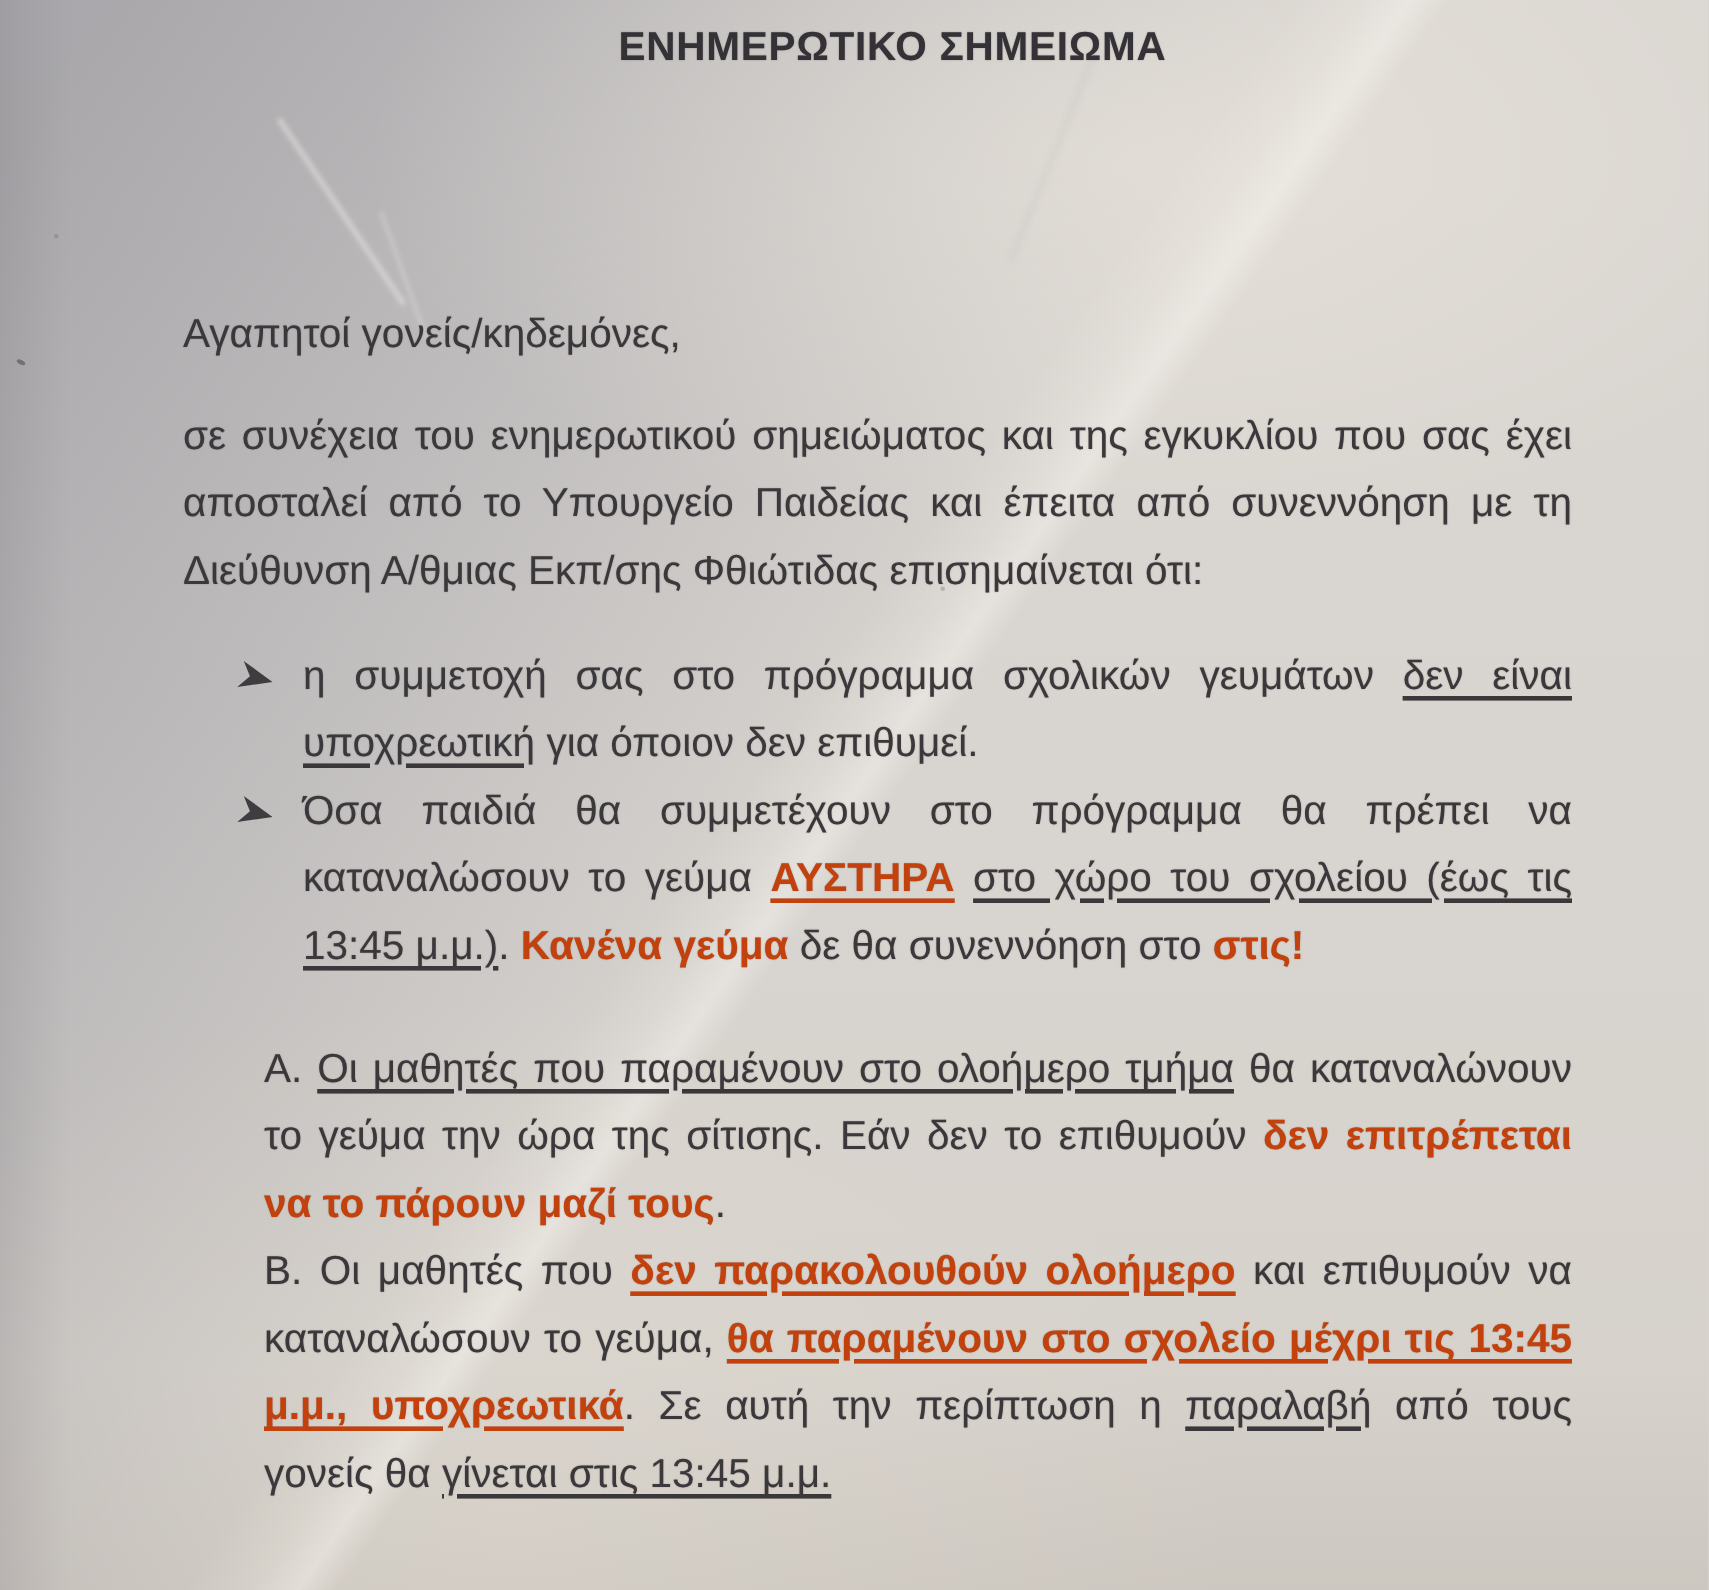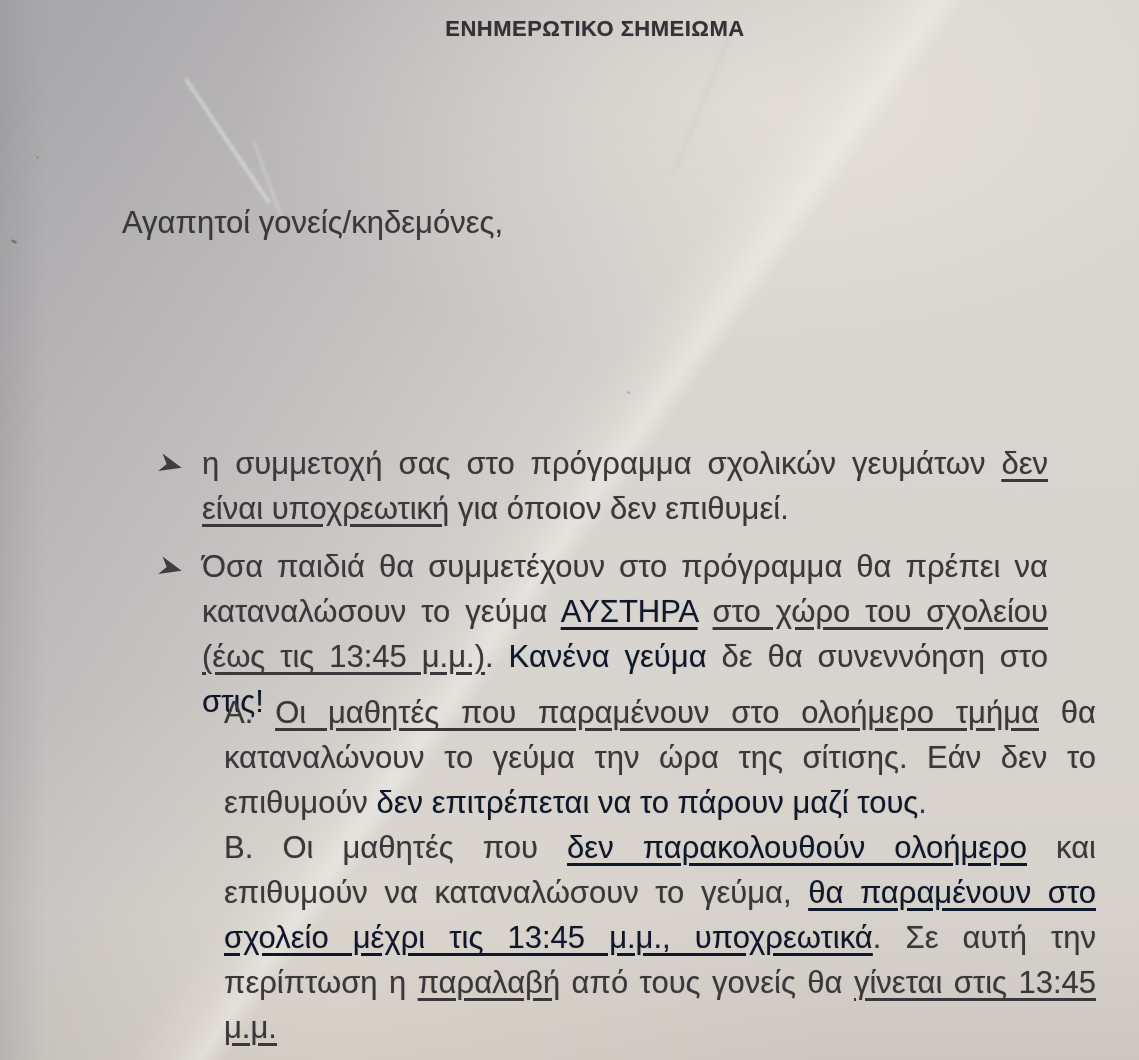--- a/index.html
+++ b/index.html
@@ -31,39 +31,39 @@
   .speck{position:absolute;border-radius:50%;background:rgba(74,70,68,0.55);}
   .speck-1{left:11px;top:240px;width:6px;height:3px;transform:rotate(25deg);}
   .speck-2{left:36px;top:156px;width:3px;height:3px;opacity:.4;}
   .speck-3{left:627px;top:391px;width:3px;height:3px;opacity:.45;}
 
   
   .sheet{position:absolute;inset:0;color:#3b383b;filter:blur(0.3px);}
   .sheet *{margin:0;}
   .doc-title,.doc-subtitle{
     position:absolute;left:131px;width:928px;text-align:center;
-    font-size:22px;font-weight:700;letter-spacing:.5px;color:#343236;
+    font-size:27px;font-weight:700;letter-spacing:.5px;color:#343236;
     text-shadow:0 0 1px rgba(52,50,54,.45);
   }
   .doc-title{top:16px;}
   .doc-subtitle{top:84px;}
   .bodytext{
-    font-size:31px;line-height:45px;letter-spacing:0;
+    font-size:27px;line-height:45px;letter-spacing:0;
     text-shadow:0 0 1px rgba(59,56,59,.38);
   }
   .salutation{position:absolute;left:122px;top:200px;}
   .intro{position:absolute;left:122px;top:268px;width:926px;text-align:justify;text-align-last:left;}
   .bullets{position:absolute;left:158px;top:428px;width:890px;}
-  .bullet{display:flex;align-items:flex-start;margin-top:13px;}
+  .bullet{display:flex;align-items:flex-start;}
   .marker{flex:0 0 44px;}
   .marker svg{display:block;margin-top:13px;transform:rotate(14deg);}
   .btext{flex:1;text-align:justify;text-align-last:left;}
-  .sections{position:absolute;left:176px;top:690px;width:872px;margin-left:48px;}
+  .sections{position:absolute;left:176px;top:690px;width:872px;}
   .section{text-align:justify;text-align-last:left;}
-  .b{font-weight:400;color:#0f172a;}
+  .b{font-weight:700;color:#c2410c;}
   .u{text-decoration:underline;text-decoration-thickness:2.6px;text-underline-offset:5px;}
 </style>
 </head>
 <body>
 
 <div class="paper">
   <div class="fold-highlight"></div>
   <div class="crease crease-1"></div>
   <div class="crease crease-2"></div>
   <div class="crease crease-3"></div>
@@ -71,20 +71,21 @@
   <div class="speck speck-2"></div>
   <div class="speck speck-3"></div>
 </div>
 
 <div class="sheet">
 
   <h1 class="doc-title">ΕΝΗΜΕΡΩΤΙΚΟ ΣΗΜΕΙΩΜΑ</h1>
 
   <p class="salutation bodytext">Αγαπητοί γονείς/κηδεμόνες,</p>
 
+  <p class="intro bodytext">σε συνέχεια του ενημερωτικού σημειώματος και της εγκυκλίου που σας έχει αποσταλεί από το Υπουργείο Παιδείας και έπειτα από συνεννόηση με τη Διεύθυνση Α/θμιας Εκπ/σης Φθιώτιδας επισημαίνεται ότι:</p>
 
   <div class="bullets">
     <div class="bullet">
       <span class="marker">
         <svg width="26" height="22" viewBox="0 0 26 22">
             <path d="M2 2 L24 11 L2 20 L8.5 11 Z" fill="#403d41"></path>
           </svg>
       </span>
       <span class="btext bodytext"><span>η συμμετοχή σας στο πρόγραμμα σχολικών γευμάτων </span><span class="u">δεν είναι υποχρεωτική</span><span> για όποιον δεν επιθυμεί.</span></span>
     </div>

